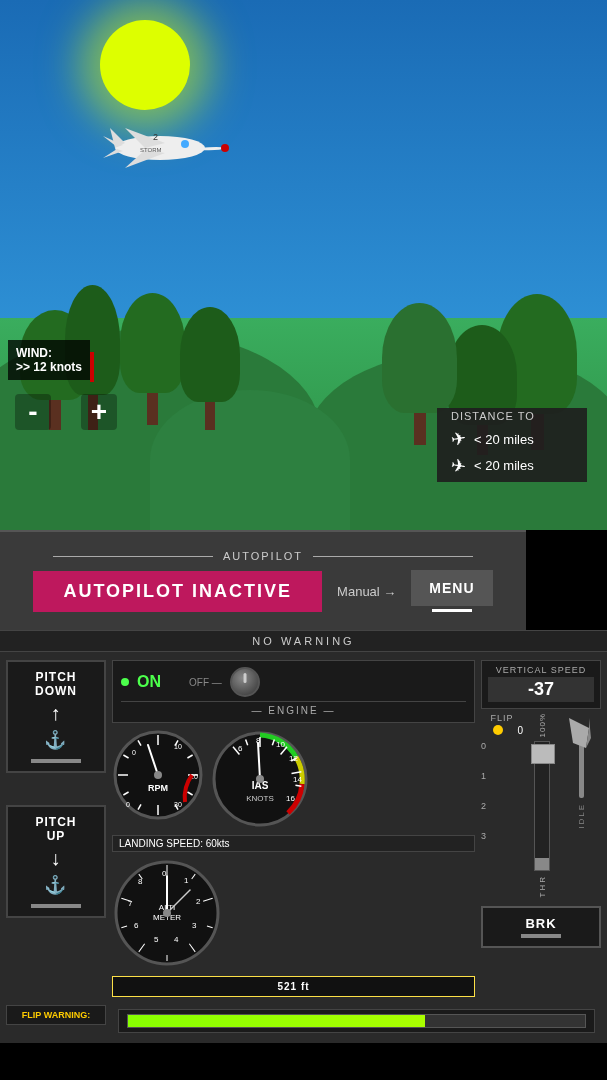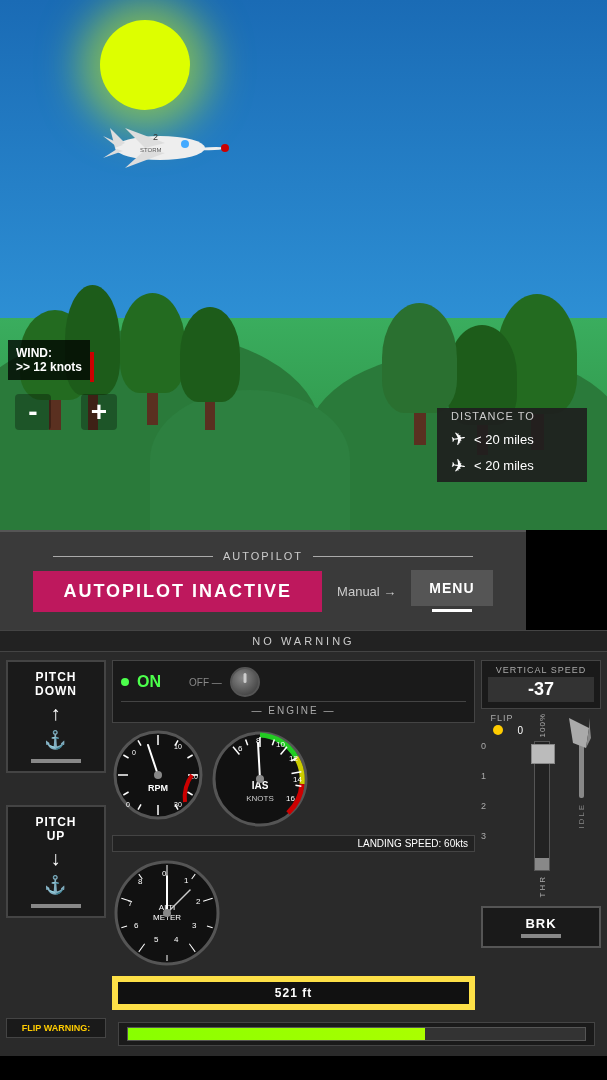--- a/index.html
+++ b/index.html
@@ -427,39 +427,39 @@
       writing-mode: vertical-rl;
       transform: rotate(180deg);
       letter-spacing: 2px;
     }
 
     
     .landing-speed-label {
       background: #222;
       color: #fff;
       font-size: 10px;
-      text-align: right;
+      text-align: left;
       padding: 2px 6px;
       border: 1px solid #444;
     }
 
     
     .altimeter-row {
       display: flex;
       gap: 6px;
       align-items: flex-start;
     }
     .altitude-display {
       background: #111;
       color: #fff;
       text-align: center;
-      font-size: 12px;
+      font-size: 10px;
       font-weight: bold;
       padding: 4px 10px;
-      border: 6px solid #fde047;
+      border: 1px solid #fde047;
       letter-spacing: 1px;
     }
 
     
     .flip-btn {
       background: #1a1a1a;
       border: 2px solid #444;
       color: #fff;
       text-align: center;
       padding: 8px 6px;

